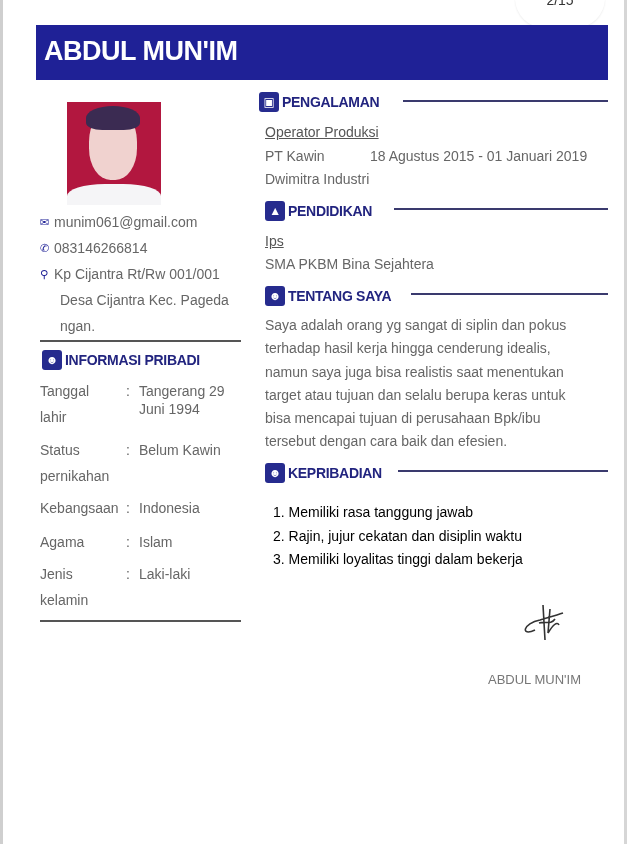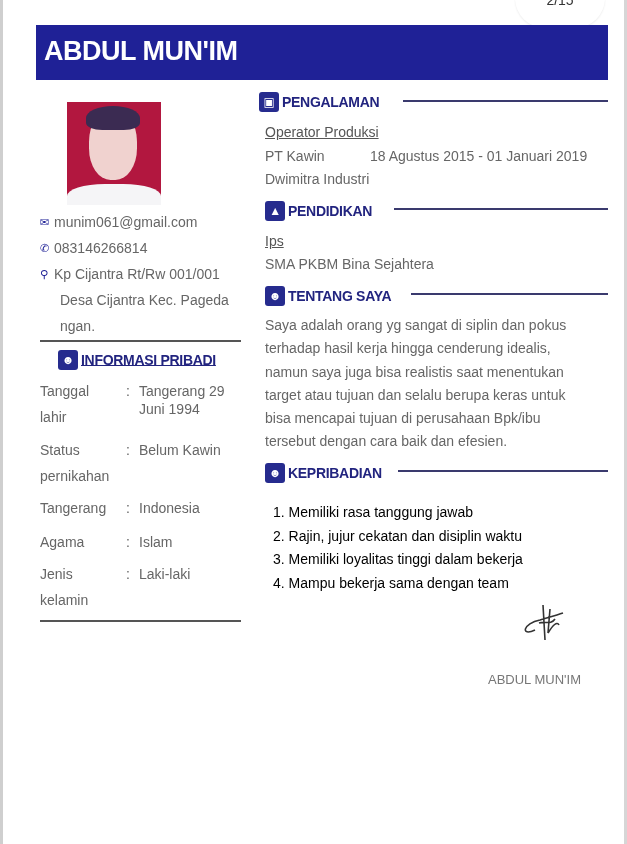--- a/index.html
+++ b/index.html
@@ -83,36 +83,36 @@
   <span class="ic">✆</span><span>083146266814</span>
 </div>
 <div class="contact" style="top:261px;">
   <span class="ic">⚲</span><span>Kp Cijantra Rt/Rw 001/001</span><br>
   <span style="padding-left:20px">Desa Cijantra Kec. Pageda</span><br>
   <span style="padding-left:20px">ngan.</span>
 </div>
 
 <div class="rule" style="left:40px; top:340px; width:201px;"></div>
 
-<div class="sec-title" style="left:58px; top:350px;text-decoration:underline;">
+<div class="sec-title" style="left:42px; top:350px;">
   <span class="sec-icon">☻</span><span class="label">INFORMASI PRIBADI</span>
 </div>
 
 <div class="info-row" style="top:378px;">
   <div class="info-label"><span>Tanggal</span><br><span>lahir</span></div>
   <div class="info-colon">:</div>
   <div class="info-value"><span>Tangerang 29</span><br><span>Juni 1994</span></div>
 </div>
 <div class="info-row" style="top:437px;">
   <div class="info-label"><span>Status</span><br><span>pernikahan</span></div>
   <div class="info-colon">:</div>
   <div class="info-value"><span>Belum Kawin</span></div>
 </div>
 <div class="info-row" style="top:495px;">
-  <div class="info-label"><span>Tangerang</span></div>
+  <div class="info-label"><span>Kebangsaan</span></div>
   <div class="info-colon">:</div>
   <div class="info-value"><span>Indonesia</span></div>
 </div>
 <div class="info-row" style="top:529px;">
   <div class="info-label"><span>Agama</span></div>
   <div class="info-colon">:</div>
   <div class="info-value"><span>Islam</span></div>
 </div>
 <div class="info-row" style="top:561px;">
   <div class="info-label"><span>Jenis</span><br><span>kelamin</span></div>
@@ -152,19 +152,18 @@
 </div>
 
 <div class="sec-title" style="left:265px; top:463px;">
   <span class="sec-icon">☻</span><span class="label">KEPRIBADIAN</span>
 </div>
 <div class="sec-line" style="left:398px; top:470px; width:210px;"></div>
 <ul class="list">
   <li>1. Memiliki rasa tanggung jawab</li>
   <li>2. Rajin, jujur cekatan dan disiplin waktu</li>
   <li>3. Memiliki loyalitas tinggi dalam bekerja</li>
-  <li>4. Mampu bekerja sama dengan team</li>
 </ul>
 
 <svg class="sig" viewBox="0 0 60 50">
   <path d="M20 35 C5 42 8 28 25 25 C35 22 42 20 48 18 M28 10 L30 45 M35 14 L33 38 M24 28 C30 26 36 30 40 24 M33 38 C38 30 42 26 44 30" stroke="#333" stroke-width="1.6" fill="none"></path>
 </svg>
 <div class="sig-name">ABDUL MUN'IM</div>
 
 </body></html>

